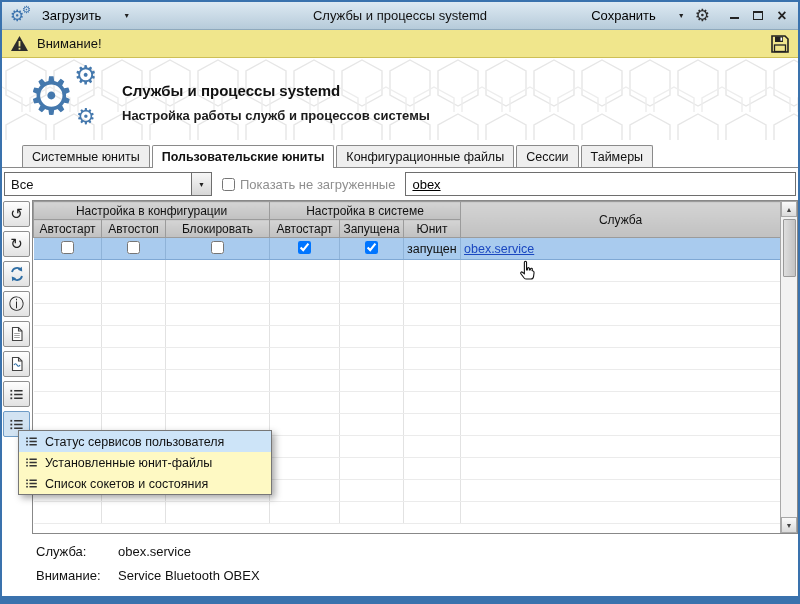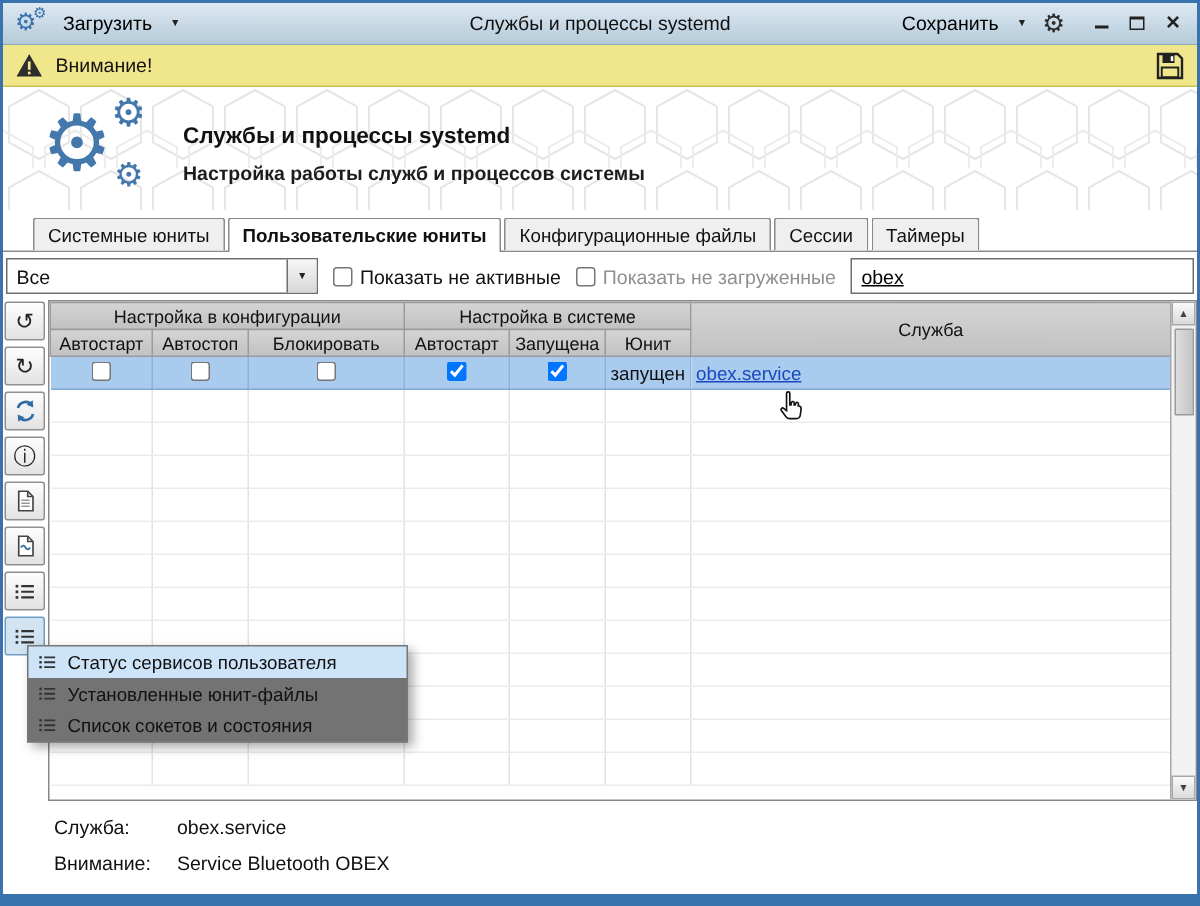--- a/index.html
+++ b/index.html
@@ -7,21 +7,21 @@
   body { font-family: "Liberation Sans", sans-serif; font-size: 13px; color: #111; background: #888; }
 
   .window { width: 800px; height: 604px; border: 2px solid #3a72ad; border-bottom: 8px solid #3a72ad;
             background: #fff; display: flex; flex-direction: column; position: relative; overflow: hidden; }
 
   
   .titlebar { height: 28px; flex: 0 0 28px; background: linear-gradient(#dde9f2, #b6cbda);
               border-bottom: 1px solid #8fa9bc; display: flex; align-items: center; padding: 0 8px; gap: 8px; position: relative; }
   .app-gears { color: #3a72ad; font-size: 16px; line-height: 1; position: relative; width: 24px; }
   .app-gears .g-small { position: absolute; font-size: 10px; left: 12px; top: -3px; }
-  .tb-btn { background: transparent; border: none; font: inherit; display: flex; align-items: center; gap: 12px; cursor: default; }
+  .tb-btn { background: transparent; border: none; font: inherit; display: flex; align-items: center; gap: 22px; cursor: default; }
   .caret { font-size: 7px; color: #222; }
   .tb-title { position: absolute; left: 0; right: 0; text-align: center; pointer-events: none; }
   .tb-right { margin-left: auto; display: flex; align-items: center; gap: 10px; z-index: 1; justify-content: center; }
   .tb-gear { font-size: 17px; color: #2c2c2c; line-height: 1; }
   .winbtns { display: flex; gap: 8px; align-items: center; margin-left: 6px; }
   .winbtn { width: 16px; height: 16px; display: flex; align-items: center; justify-content: center; color: #222; }
   .ico-min { display: inline-block; width: 9px; height: 7px; border-bottom: 2px solid #222; }
   .ico-max { display: inline-block; width: 10px; height: 9px; border: 1px solid #222; border-top: 2px solid #222; }
   .ico-close { font-size: 16px; font-weight: bold; line-height: 1; }
 
@@ -82,21 +82,21 @@
              border-left: 1px solid #a8a8a8; display: flex; flex-direction: column; align-items: center; }
   .sbtn { width: 100%; height: 16px; flex: 0 0 16px; background: linear-gradient(#fafafa, #dadada);
           border: 1px solid #a8a8a8; font-size: 7px; display: flex; align-items: center; justify-content: center; color: #444; }
   .sbtn.down { margin-top: auto; }
   .sthumb { width: 13px; height: 58px; margin-top: 2px; background: linear-gradient(90deg, #dedede, #c3c3c3);
             border: 1px solid #9a9a9a; border-radius: 1px; }
 
   .hand-cursor { position: absolute; left: 482px; top: 58px; }
 
   
-  .popup-menu { position: absolute; left: 16px; top: 230px; width: 254px; background: #737373;
+  .popup-menu { position: absolute; left: 16px; top: 230px; width: 254px; background: #fef9c3;
                 border: 1px solid #777; box-shadow: 3px 3px 7px rgba(0,0,0,.35); z-index: 5; }
   .menu-item { height: 21px; display: flex; align-items: center; gap: 7px; padding: 0 6px; font-size: 12.5px; white-space: nowrap; }
   .menu-item.selected { background: #cde4f8; }
 
   
   .footer { flex: 1; background: #fff; padding: 10px 0 0 34px; }
   .frow { display: flex; margin-bottom: 9px; }
   .flabel { width: 82px; flex: 0 0 82px; }
 </style>
 </head>
@@ -179,24 +179,20 @@
     <div class="tab">Таймеры</div>
   </div>
 
   <div class="filter-row">
     <div class="combo">
       <span>Все</span>
       <span class="combo-btn">
         <span class="caret">▼</span>
       </span>
     </div>
-    <label class="chk">
-      <input type="checkbox" style="">
-      <span>Показать не активные</span>
-    </label>
     <label class="chk grayed">
       <input type="checkbox" style="">
       <span>Показать не загруженные</span>
     </label>
     <input class="search" type="text" value="obex" style="">
   </div>
 
   <div class="main">
 
     <div class="toolcol">

